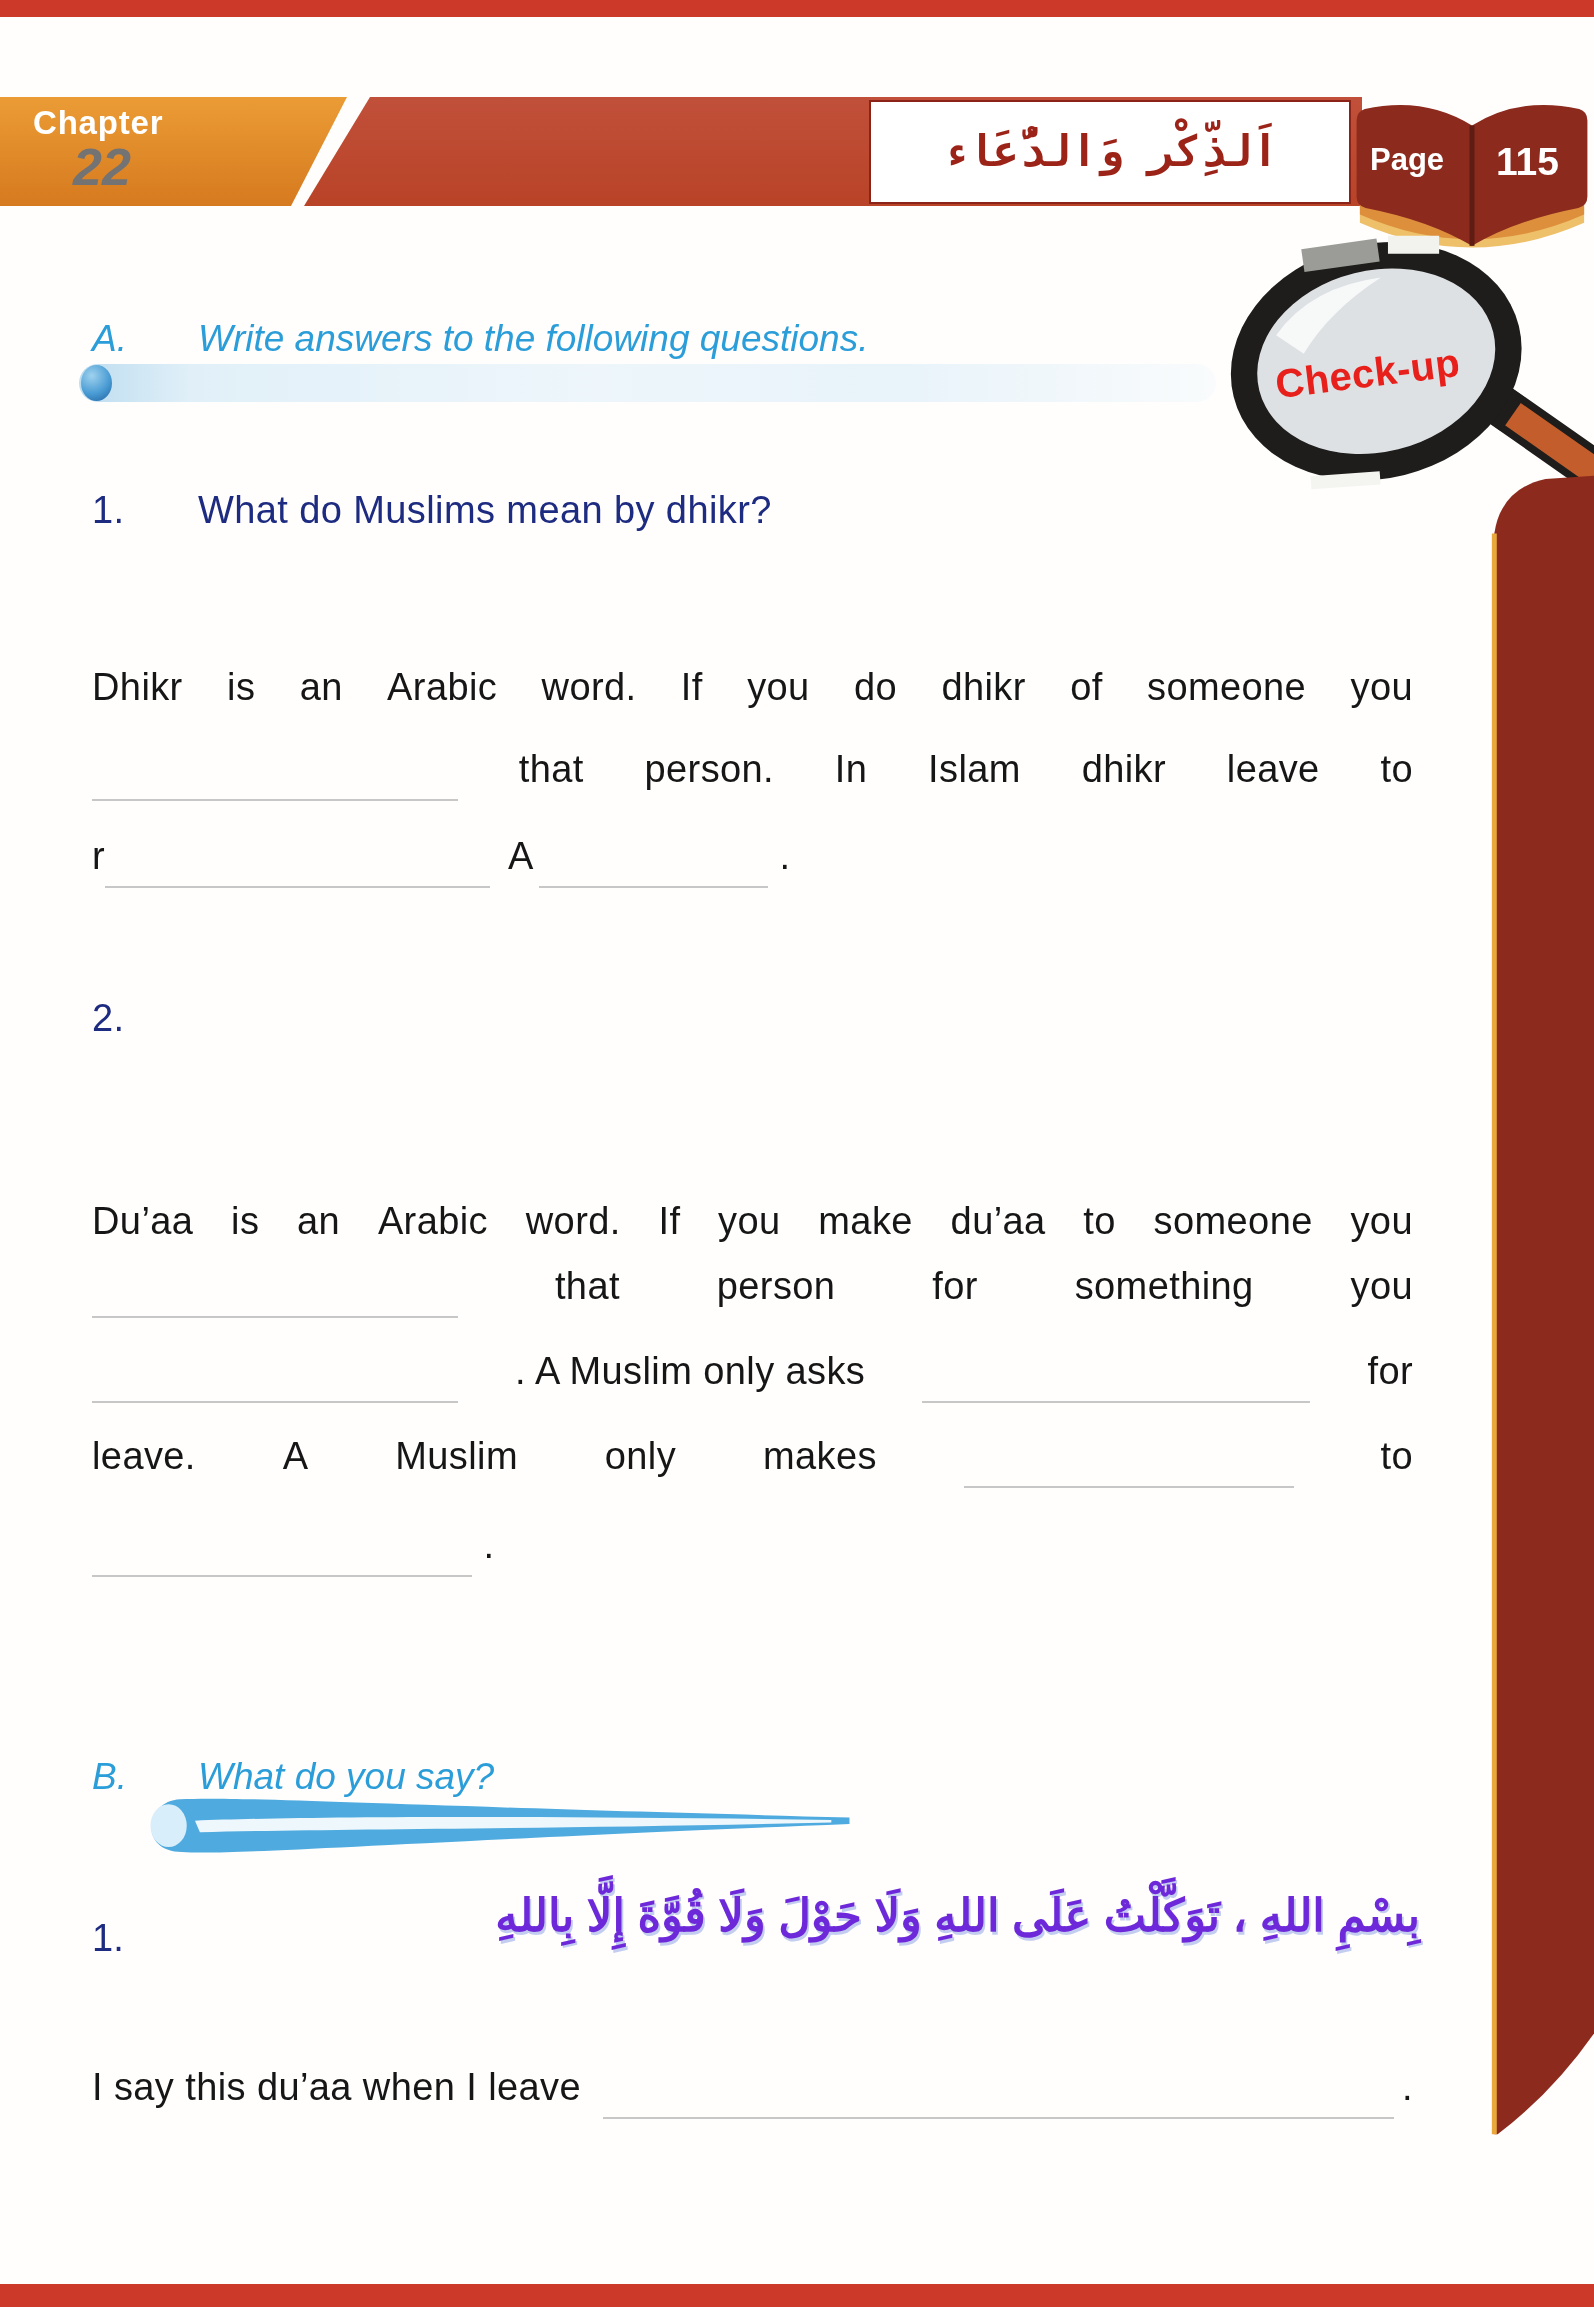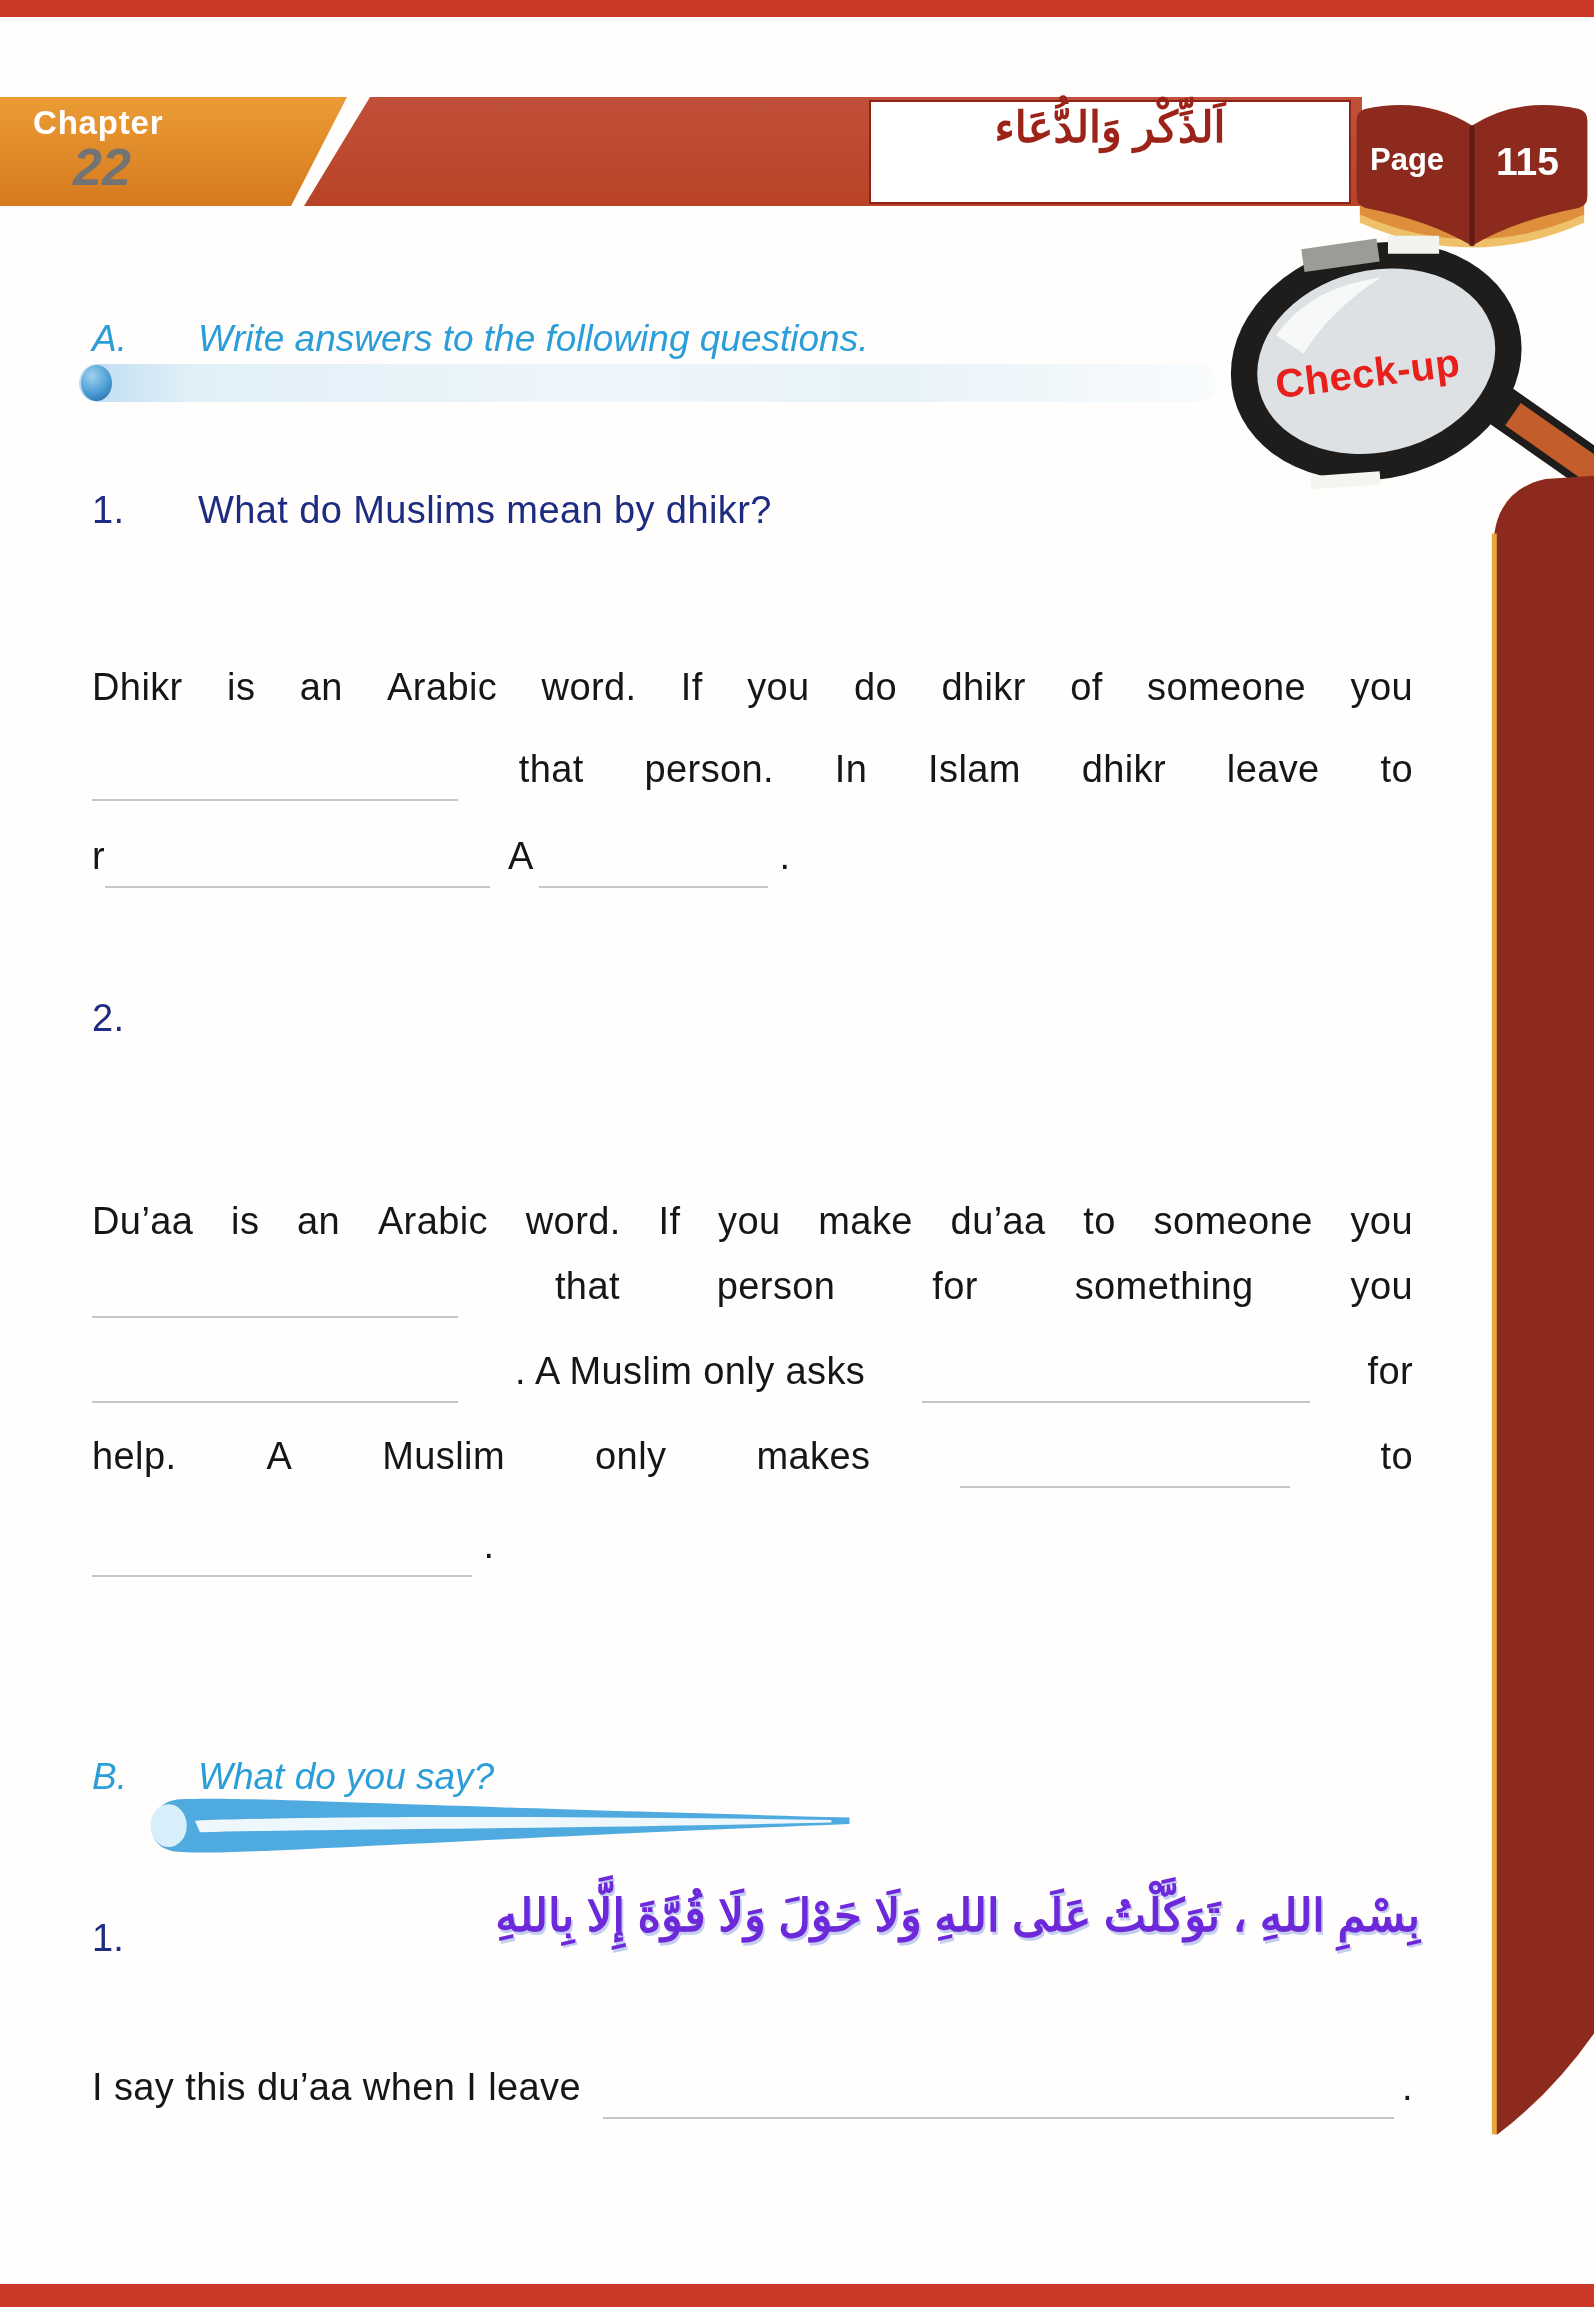--- a/index.html
+++ b/index.html
@@ -17,21 +17,21 @@
      background:linear-gradient(#eb9c35,#d67a1f);
      clip-path:polygon(0 0,347px 0,291px 100%,0 100%);}
   #band-red{left:304px;top:97px;width:1058px;height:109px;
      background:linear-gradient(#c1503a,#b84327);
      clip-path:polygon(66px 0,100% 0,100% 100%,0 100%);}
   #chapter-word{left:33px;top:104px;font-size:33px;font-weight:bold;color:#fff;letter-spacing:0.8px;}
   #chapter-num{left:73px;top:137px;font-size:52px;font-weight:bold;color:#737373;font-style:italic;}
   #band-title{left:381px;top:114px;width:479px;text-align:center;color:#fff;
      font-size:48px;font-weight:bold;letter-spacing:0.8px;}
   #arabic-box{left:869px;top:100px;width:478px;height:100px;background:#fff;
-     border:2.5px solid #8c2318;display:flex;align-items:flex-start;justify-content:center;}
+     border:2.5px solid #8c2318;display:flex;align-items:center;justify-content:center;font-family:Liberation Mono, monospace;}
   #arabic-box span{color:#9c2318;font-size:43px;font-weight:bold;direction:rtl;}
 
   
   #book-svg{left:1350px;top:99px;}
   #page-word{left:1370px;top:142px;font-size:31px;font-weight:bold;color:#fff;}
   #page-num{left:1496px;top:140px;font-size:39px;font-weight:bold;color:#fff;}
 
   
   #magnifier-svg{left:1207px;top:225px;}
   #checkup-label{left:1275px;top:351px;font-size:40px;font-weight:bold;color:#e8201c;
@@ -160,21 +160,21 @@
     <div class="blank" style="width:366px"></div>
     <span class="words"><span>that</span><span>person</span><span>for</span><span>something</span><span>you</span></span>
   </div>
   <div id="a2l3" class="row">
     <div class="blank" style="width:366px"></div>
     <span>. A Muslim only asks</span>
     <div class="blank" style="width:388px"></div>
     <span>for</span>
   </div>
   <div id="a2l4" class="row">
-    <span class="words"><span>help.</span><span>A</span><span>Muslim</span><span>only</span><span>makes</span></span>
+    <span class="words"><span>leave.</span><span>A</span><span>Muslim</span><span>only</span><span>makes</span></span>
     <div class="blank" style="width:330px"></div>
     <span>to</span>
   </div>
   <div id="a2l5" class="row leftrow">
     <div class="blank" style="width:380px"></div>
     <span style="margin-left:11.6px">.</span>
   </div>
 
   <div id="sec-b-head" class="abs blue-head">
     <span class="num">B.</span>

